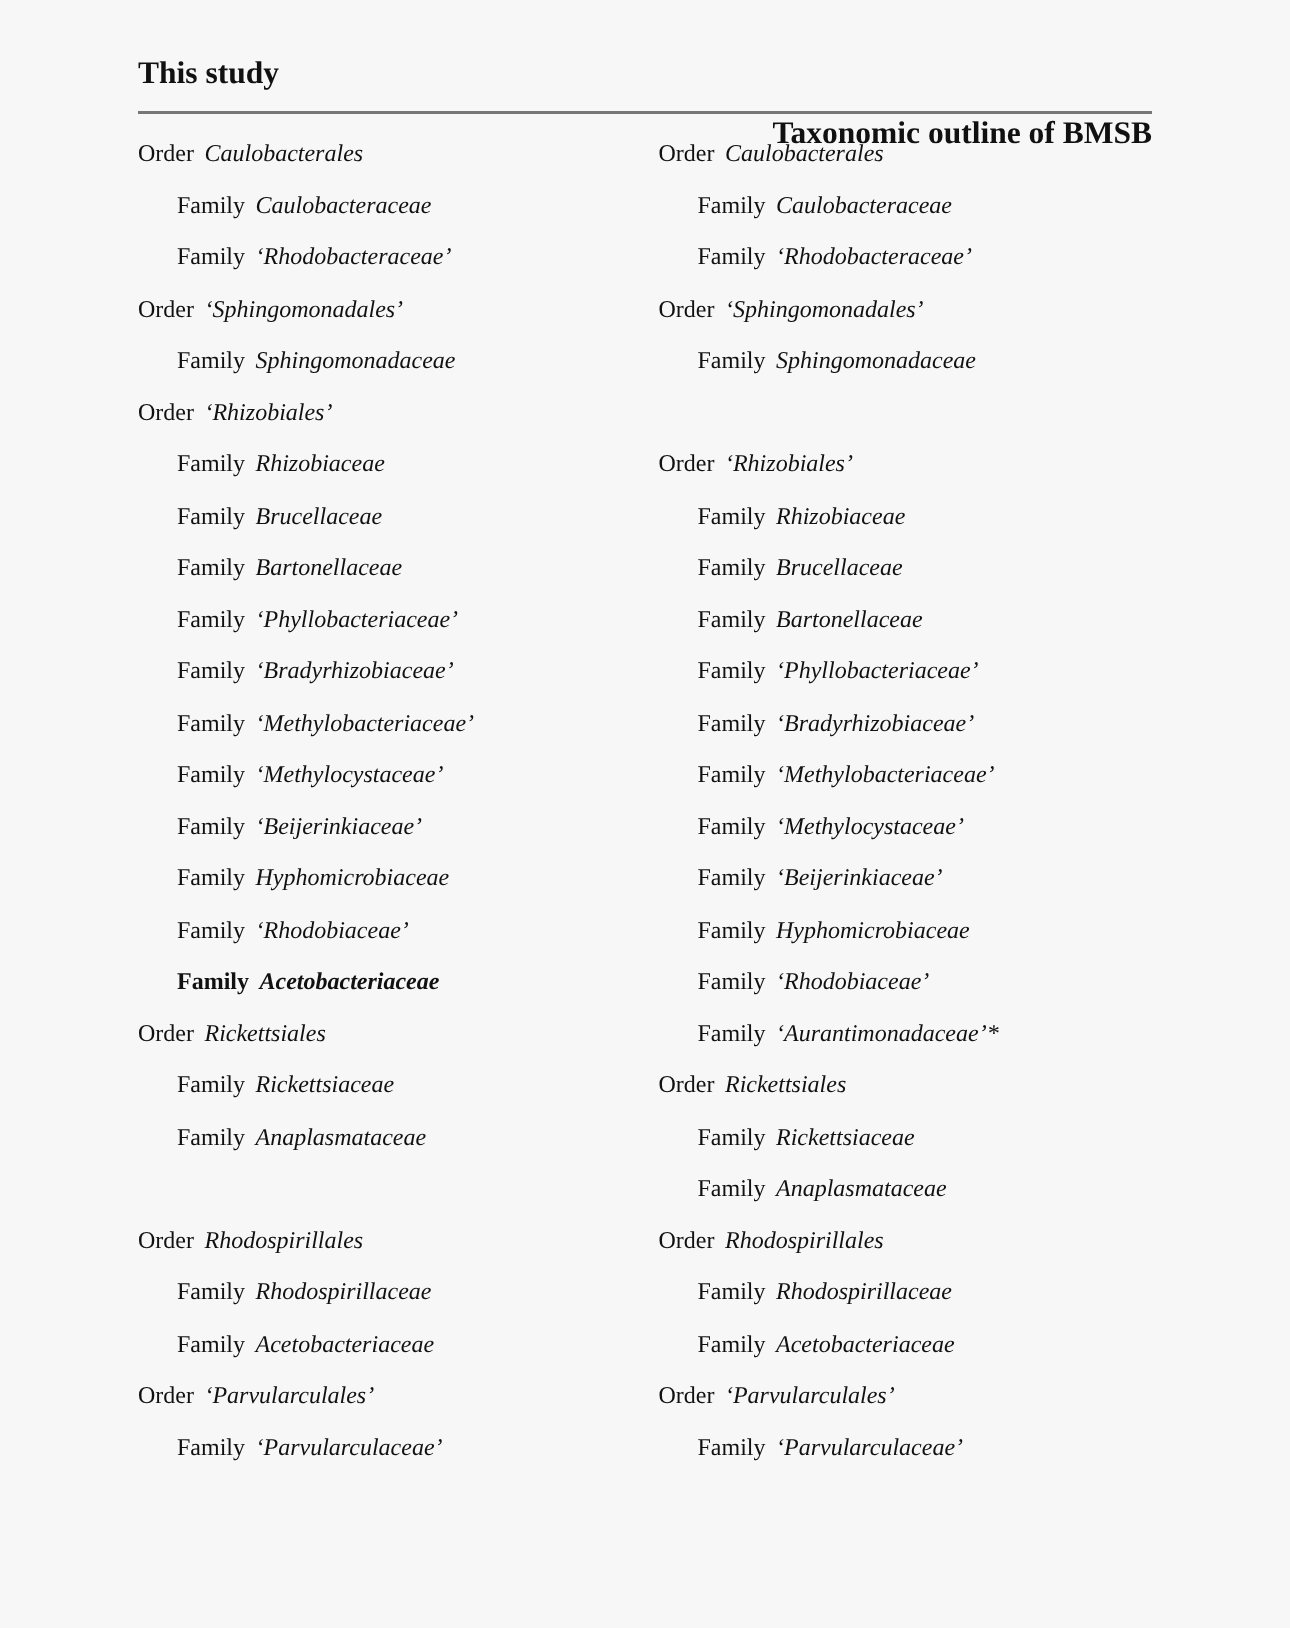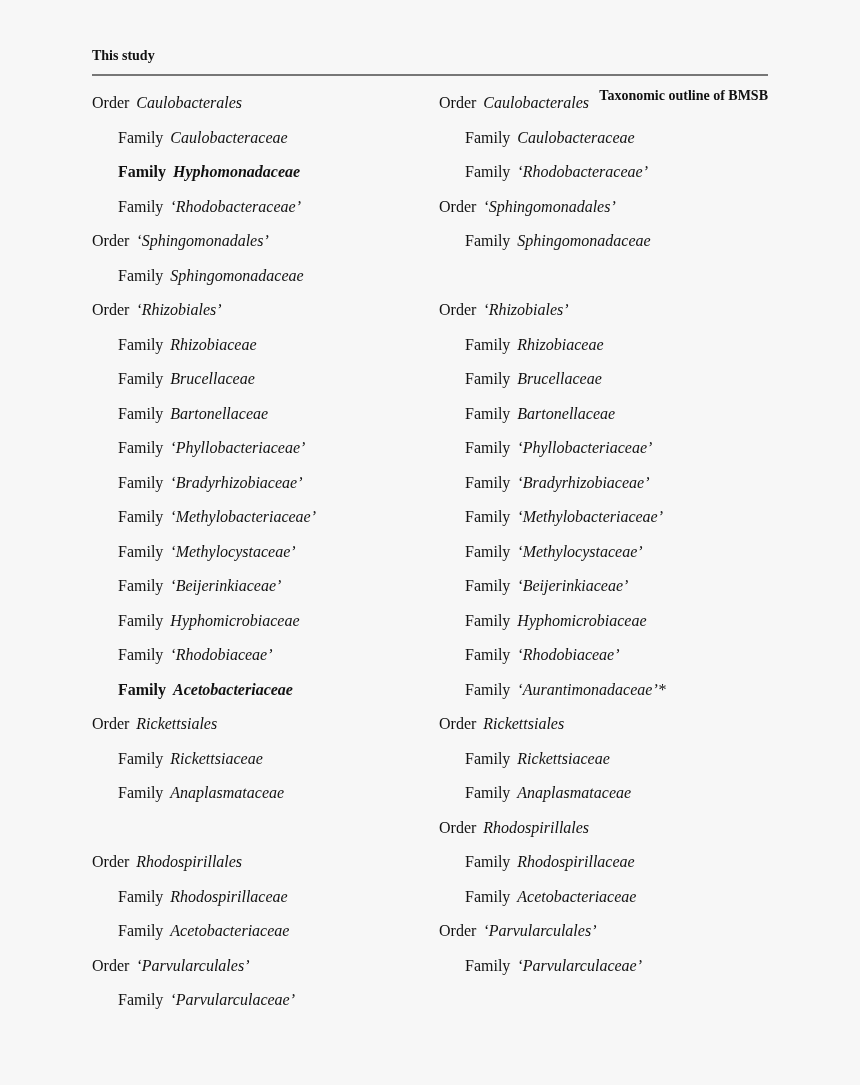--- a/index.html
+++ b/index.html
@@ -1,21 +1,21 @@
 <!DOCTYPE html>
 <html><head>
 <meta charset="utf-8">
 <style>
   html, body { margin:0; padding:0; }
   body {
     width:860px; height:1085px; background:#f7f7f7; overflow:hidden;
     font-family:"Liberation Serif","DejaVu Serif",serif; color:#111;
   }
   .table { position:absolute; left:92px; top:0; width:676px; }
-  .hdr { position:absolute; top:48px; font-weight:bold; font-size:14px; white-space:nowrap; }
+  .hdr { position:absolute; top:36px; font-weight:bold; font-size:21px; white-space:nowrap; }
   .hdr.left { left:0; }
   .hdr.right { right:0;margin-top:40px; }
   .rule { position:absolute; left:0; top:74px; width:676px; height:2px; background:#777; }
   .col { position:absolute; top:89px; }
   .col.left { left:0; }
   .col.right { left:347px; }
   .row { height:34.5px; line-height:28px; font-size:16px; white-space:nowrap; }
   .row.family { padding-left:26px; }
   .row.bold { font-weight:bold; }
   .row .rank { margin-right:7px; }
@@ -24,21 +24,20 @@
 </head>
 <body>
 
 <div class="table">
   <div class="hdr left">This study</div>
   <div class="hdr right">Taxonomic outline of BMSB</div>
   <div class="rule"></div>
   <div class="col left" id="col-left">
       <div class="row"><span class="rank">Order</span><span class="name">Caulobacterales</span></div>
       <div class="row family"><span class="rank">Family</span><span class="name">Caulobacteraceae</span></div>
-      <div class="row family bold"><span class="rank">Family</span><span class="name">Hyphomonadaceae</span></div>
       <div class="row family"><span class="rank">Family</span><span class="name">‘Rhodobacteraceae’</span></div>
       <div class="row"><span class="rank">Order</span><span class="name">‘Sphingomonadales’</span></div>
       <div class="row family"><span class="rank">Family</span><span class="name">Sphingomonadaceae</span></div>
       <div class="row"><span class="rank">Order</span><span class="name">‘Rhizobiales’</span></div>
       <div class="row family"><span class="rank">Family</span><span class="name">Rhizobiaceae</span></div>
       <div class="row family"><span class="rank">Family</span><span class="name">Brucellaceae</span></div>
       <div class="row family"><span class="rank">Family</span><span class="name">Bartonellaceae</span></div>
       <div class="row family"><span class="rank">Family</span><span class="name">‘Phyllobacteriaceae’</span></div>
       <div class="row family"><span class="rank">Family</span><span class="name">‘Bradyrhizobiaceae’</span></div>
       <div class="row family"><span class="rank">Family</span><span class="name">‘Methylobacteriaceae’</span></div>

